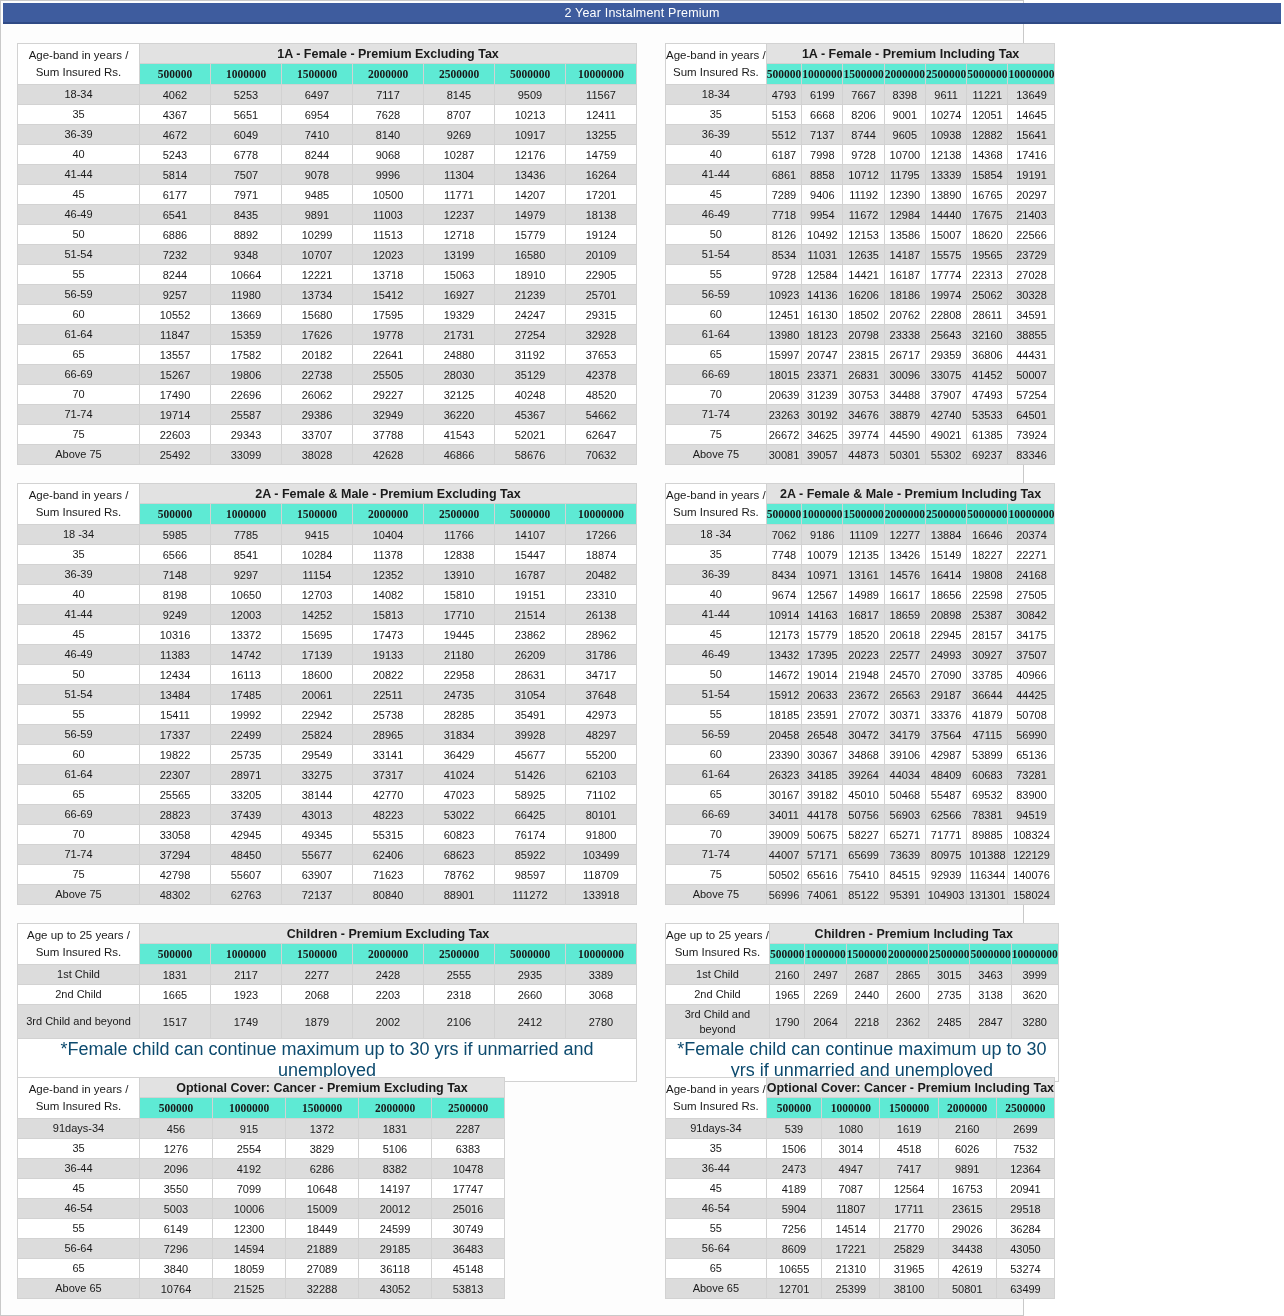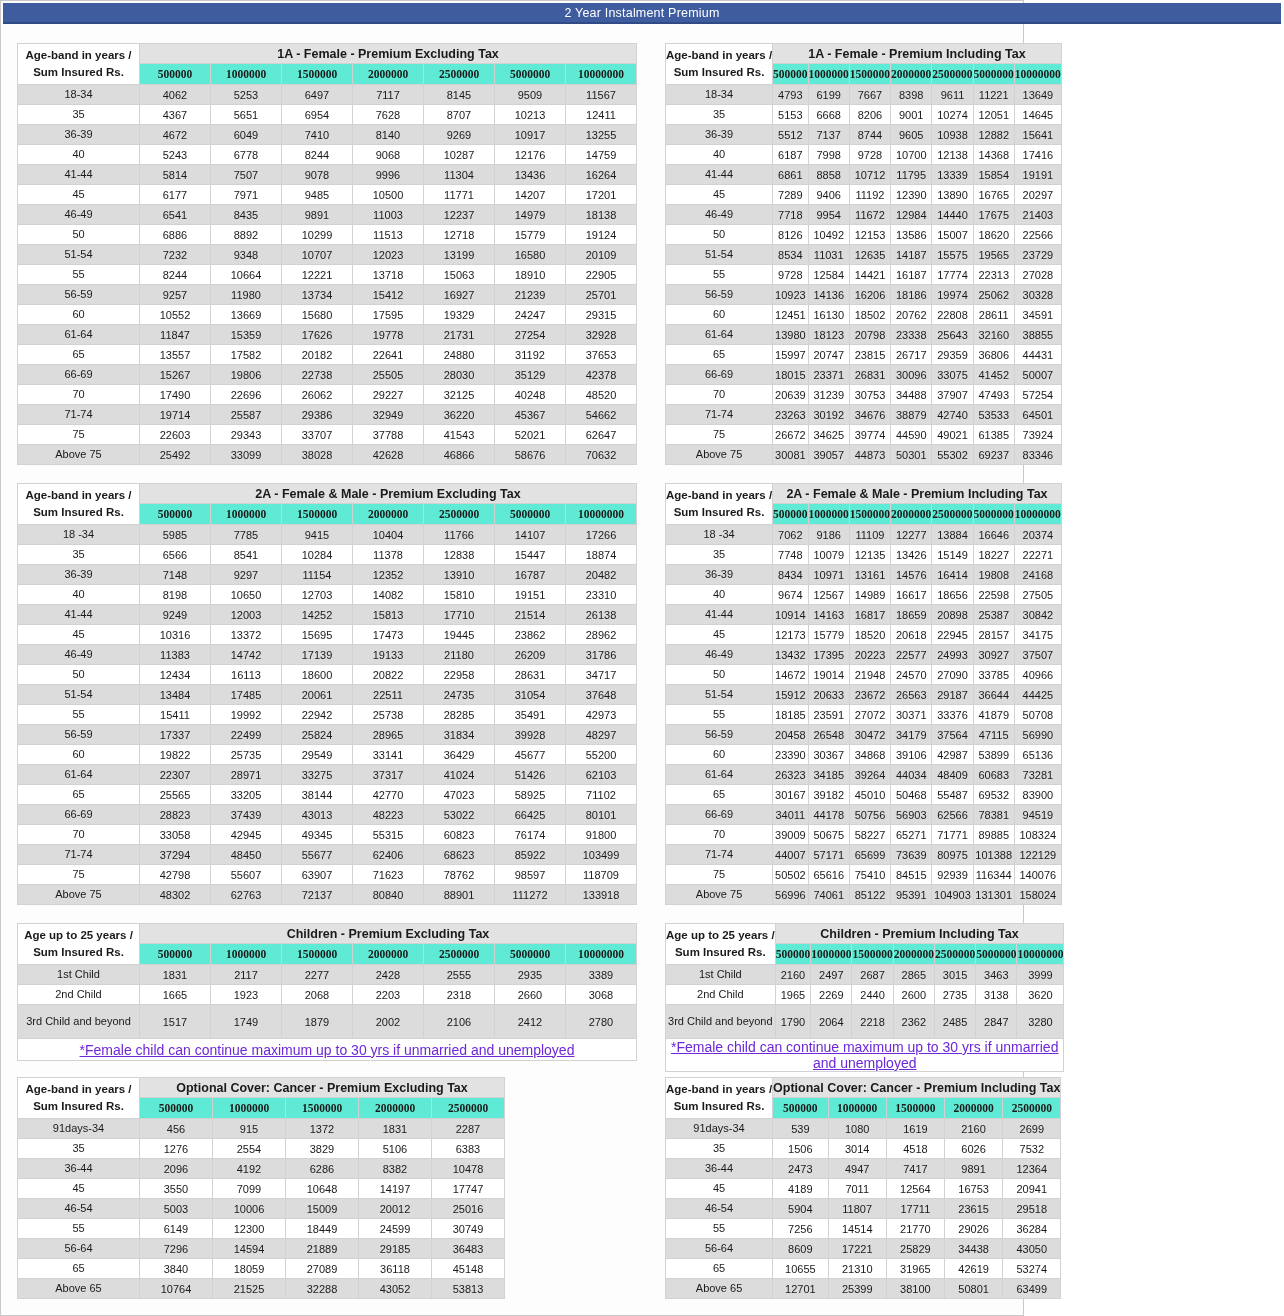--- a/index.html
+++ b/index.html
@@ -45,21 +45,21 @@
     border: 1px solid #d2d2d2;
     text-align: center;
     vertical-align: middle;
     color: #1a1a1a;
     overflow: hidden;
     white-space: nowrap;
   }
   th.corner {
     background: #ffffff;
     font-size: 11.5px;
-    font-weight: bold;
+    font-weight: normal;
     line-height: 1.5;
     white-space: normal;
   }
   th.tbl-title {
     background: #e2e2e2;
     font-size: 12.5px;
     font-weight: bold;
     height: 20px;
   }
   th.col-header {
@@ -70,24 +70,23 @@
     font-family: Liberation Serif, serif;
   }
   tbody tr { height: 20px; }
   tbody td { font-size: 11px; color: #2b2b2b; background: #ffffff; }
   tbody tr.stripe td { background: #dcdcdc; }
   tbody td.rowlabel { font-size: 11px; white-space: normal; line-height: 1.3; }
   tbody tr.tall { height: 34px; padding-left: 38px; }
   tbody tr.footnote-row { height: 22px; }
   tbody tr.footnote-row td {
     background: #ffffff;
-    font-size: 14px;
-    color: #6d28d9;
+    font-size: 18px;
+    color: #0c4a6e;
     white-space: normal;
-    text-decoration: underline;
   }
 </style>
 </head>
 <body>
 
 <div class="sheet">
   <div class="titlebar">2 Year Instalment Premium</div>
 
   <div class="tbl-pos p0">
       <table class="premium">
@@ -1268,21 +1267,21 @@
             <td class="rowlabel">36-44</td>
             <td>2473</td>
             <td>4947</td>
             <td>7417</td>
             <td>9891</td>
             <td>12364</td>
           </tr>
           <tr class="">
             <td class="rowlabel">45</td>
             <td>4189</td>
-            <td>7011</td>
+            <td>7087</td>
             <td>12564</td>
             <td>16753</td>
             <td>20941</td>
           </tr>
           <tr class="stripe">
             <td class="rowlabel">46-54</td>
             <td>5904</td>
             <td>11807</td>
             <td>17711</td>
             <td>23615</td>

